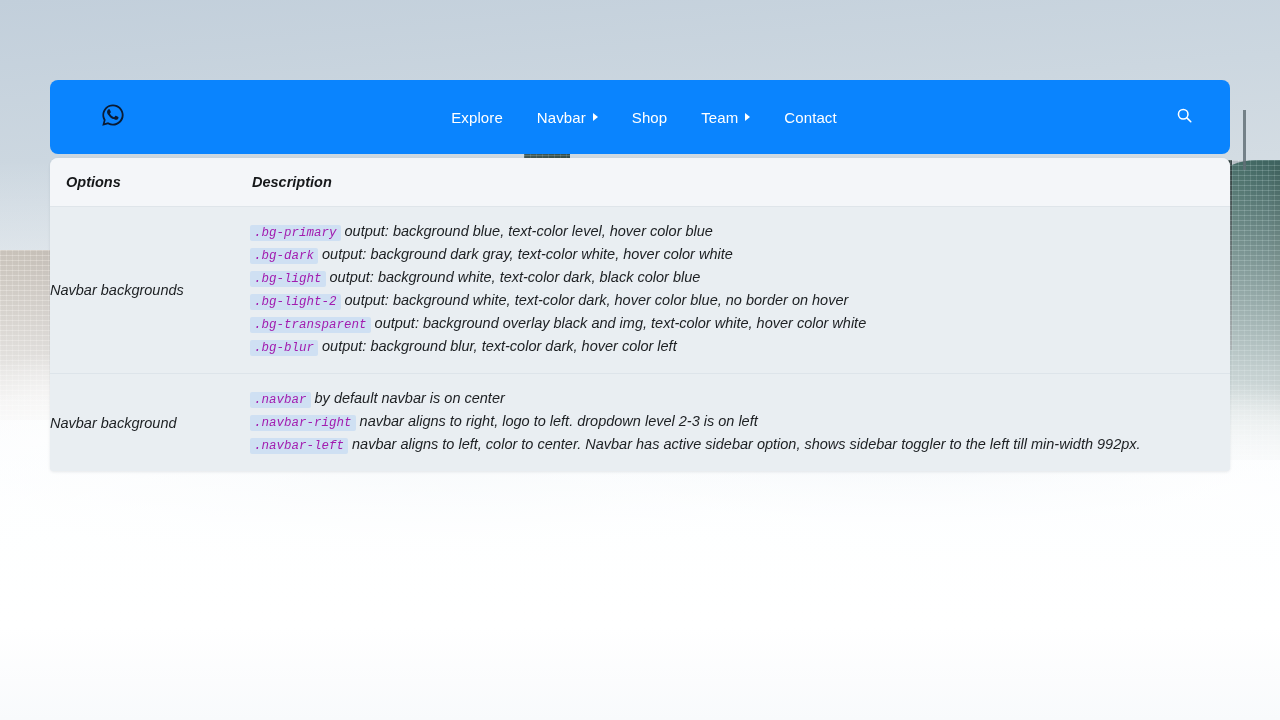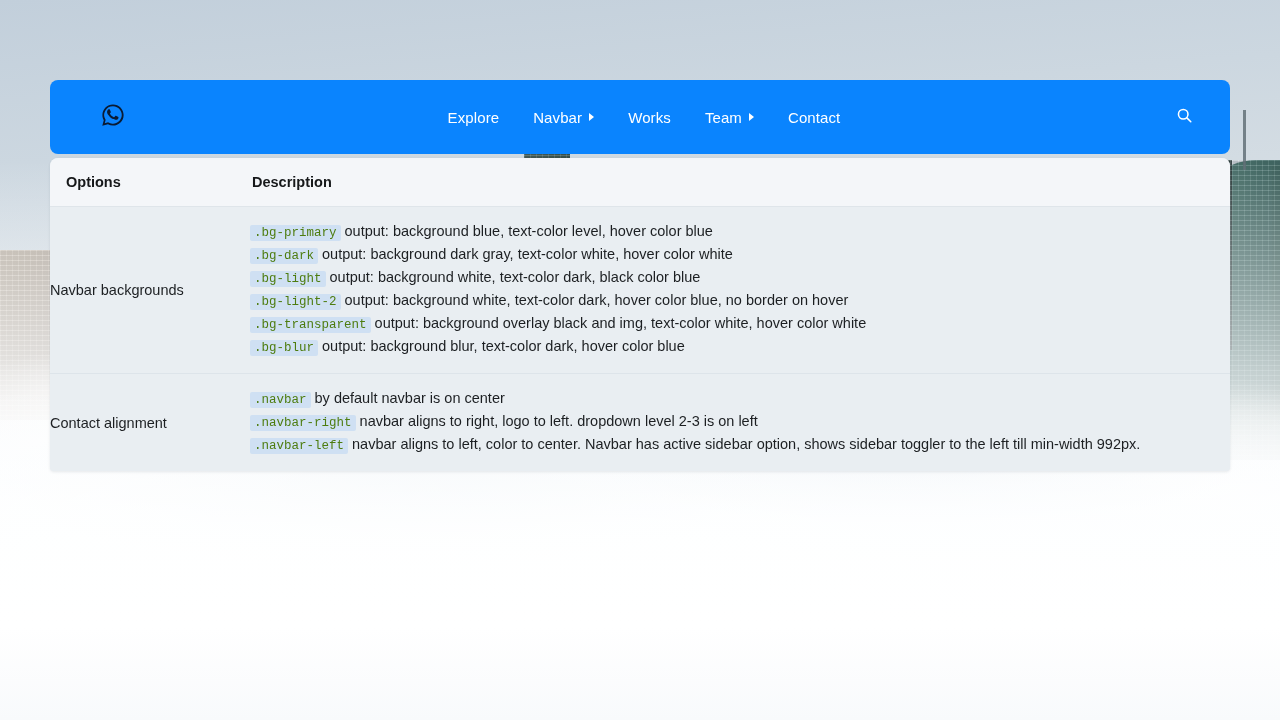--- a/index.html
+++ b/index.html
@@ -125,20 +125,21 @@
   
   .panel {
     position: absolute;
     left: 50px; top: 158px;
     width: 1180px;
     border-radius: 8px 8px 4px 4px;
     overflow: hidden;
     background: #e9eef2;
     box-shadow: 0 1px 3px rgba(20,40,60,0.10);
     z-index: 9;
+    font-style: italic;
   }
   table.opts {
     width: 100%;
     border-collapse: collapse;
     table-layout: fixed;
   }
   table.opts thead th {
     background: #f4f6f9;
     text-align: left;
     font-size: 14.5px;
@@ -170,21 +171,21 @@
   .desc-line {
     line-height: 21px;
     padding: 0;
     white-space: nowrap;
     color: #1c1f22;
     font-size: 14.5px;
   }
   code.chip {
     font-family: "Liberation Mono", monospace;
     background: #cfe0f3;
-    color: #4d7c0f;
+    color: #a21caf;
     font-size: 12.5px;
     padding: 1px 4px;
     border-radius: 2px;
     letter-spacing: 0px;
   }
 </style>
 </head>
 <body>
 
 <div class="bg-photo">
@@ -252,21 +253,21 @@
 
   <div class="nav-links">
     <a class="nav-link">
       <span>Explore</span>
     </a>
     <a class="nav-link">
       <span>Navbar</span>
       <span class="caret"></span>
     </a>
     <a class="nav-link">
-      <span>Works</span>
+      <span>Shop</span>
     </a>
     <a class="nav-link">
       <span>Team</span>
       <span class="caret"></span>
     </a>
     <a class="nav-link">
       <span>Contact</span>
     </a>
   </div>
 
@@ -308,27 +309,27 @@
           <div class="desc-line">
             <code class="chip">.bg-light-2</code>
             <span>output: background white, text-color dark, hover color blue, no border on hover</span>
           </div>
           <div class="desc-line">
             <code class="chip">.bg-transparent</code>
             <span>output: background overlay black and img, text-color white, hover color white</span>
           </div>
           <div class="desc-line">
             <code class="chip">.bg-blur</code>
-            <span>output: background blur, text-color dark, hover color blue</span>
+            <span>output: background blur, text-color dark, hover color left</span>
           </div>
         </td>
       </tr>
 
       <tr>
-        <td class="cell-opt">Contact alignment</td>
+        <td class="cell-opt">Navbar background</td>
         <td class="cell-desc">
           <div class="desc-line">
             <code class="chip">.navbar</code>
             <span>by default navbar is on center</span>
           </div>
           <div class="desc-line">
             <code class="chip">.navbar-right</code>
             <span>navbar aligns to right, logo to left. dropdown level 2-3 is on left</span>
           </div>
           <div class="desc-line">

